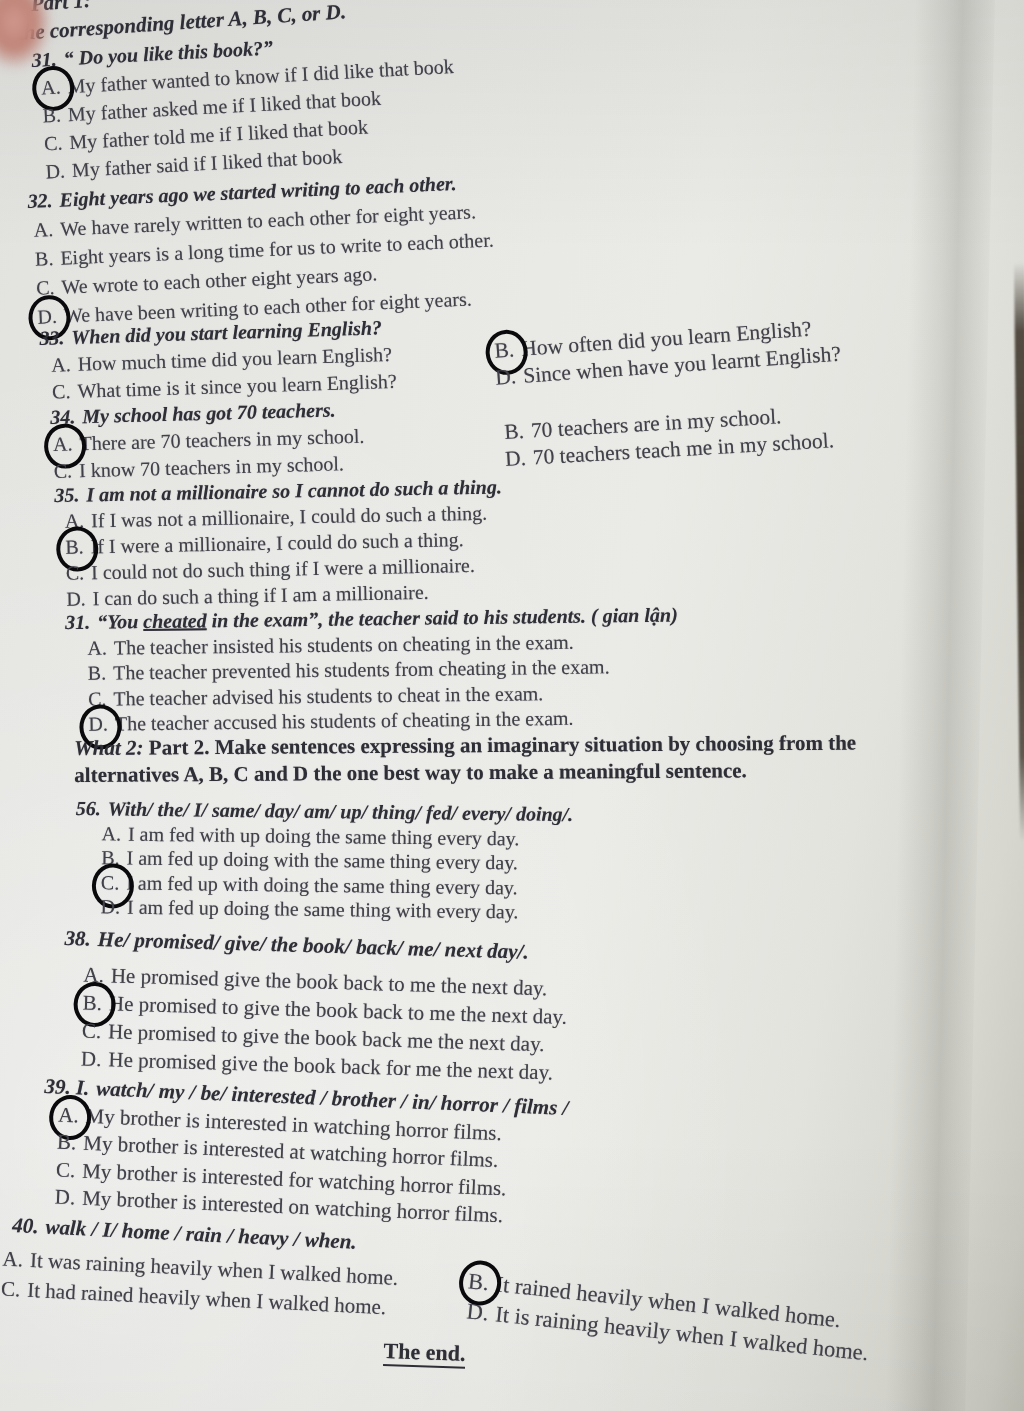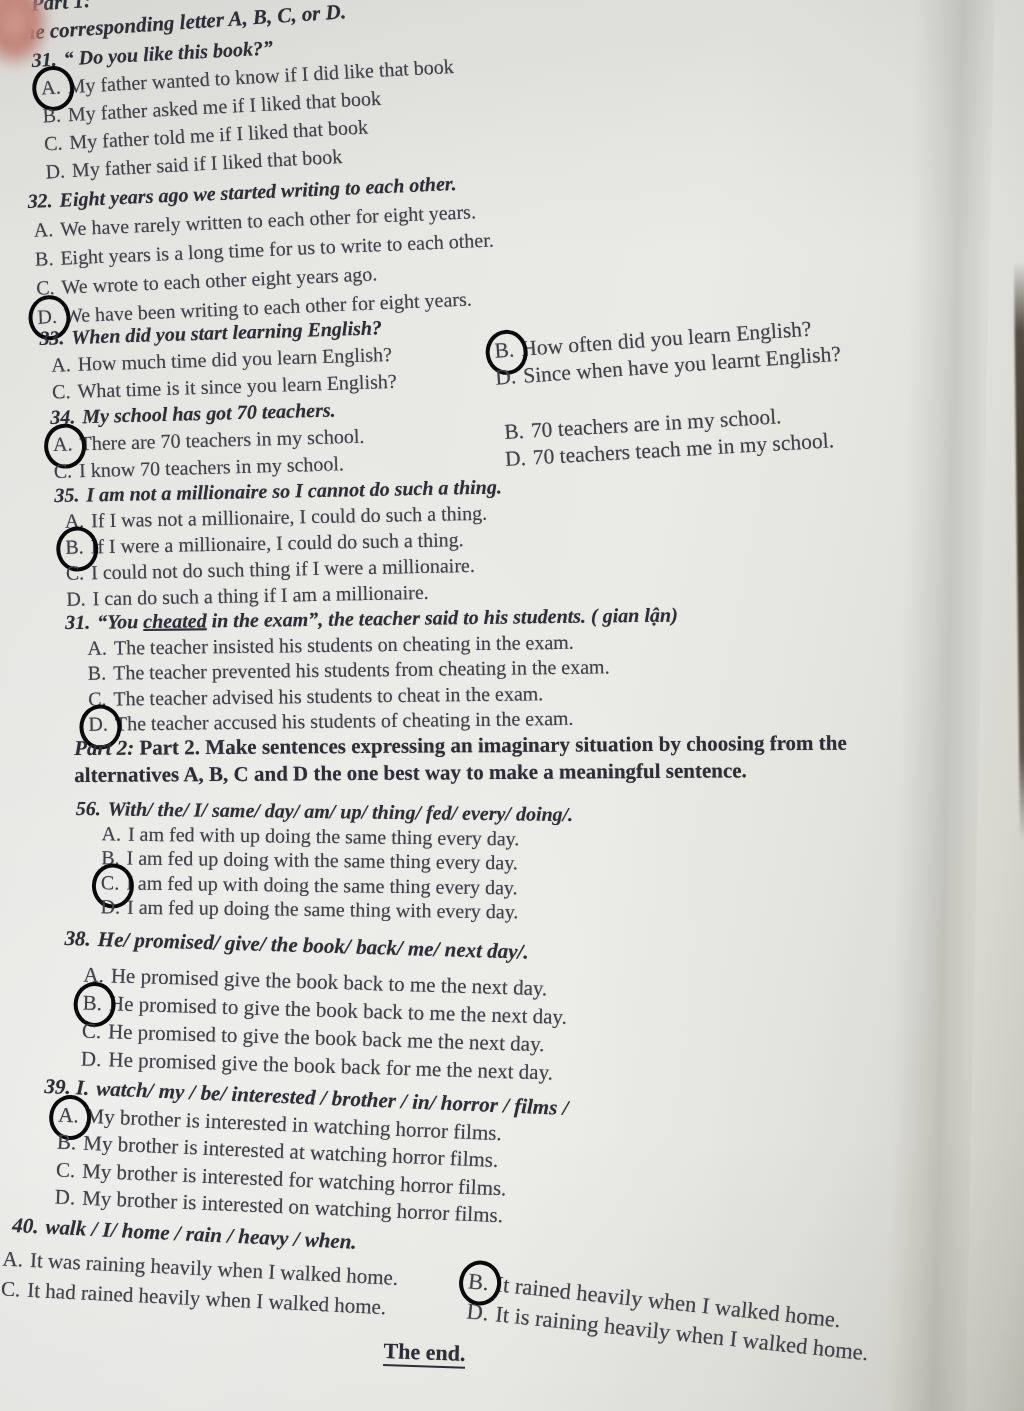--- a/index.html
+++ b/index.html
@@ -144,21 +144,21 @@
     </div>
     <div class="opts">
       <div class="opt"><span class="letter">A.</span><span>The teacher insisted his students  on cheating in the exam.</span></div>
       <div class="opt"><span class="letter">B.</span><span>The teacher prevented his students  from cheating in the exam.</span></div>
       <div class="opt"><span class="letter">C.</span><span>The teacher advised his students  to cheat in the exam.</span></div>
       <div class="opt"><span class="letter circled">D.</span><span>The teacher accused his students of cheating in the exam.</span></div>
     </div>
   </section>
 
   <section class="blk part2">
-    <span class="p2label">Part 2:</span>
+    <span class="p2label">What 2:</span>
     <span>Part 2.  Make sentences expressing an imaginary situation by choosing from the alternatives A, B, C and D the one best way to make a meaningful sentence.</span>
   </section>
 
   <section class="blk q37">
     <div class="qhead">
       <span class="qnum">56.</span><span>With/ the/ I/ same/ day/ am/ up/ thing/ fed/ every/ doing/.</span>
     </div>
     <div class="opts">
       <div class="opt"><span class="letter">A.</span><span>I am fed with up doing the same thing every day.</span></div>
       <div class="opt"><span class="letter">B.</span><span>I am fed up doing with the same thing every day.</span></div>

